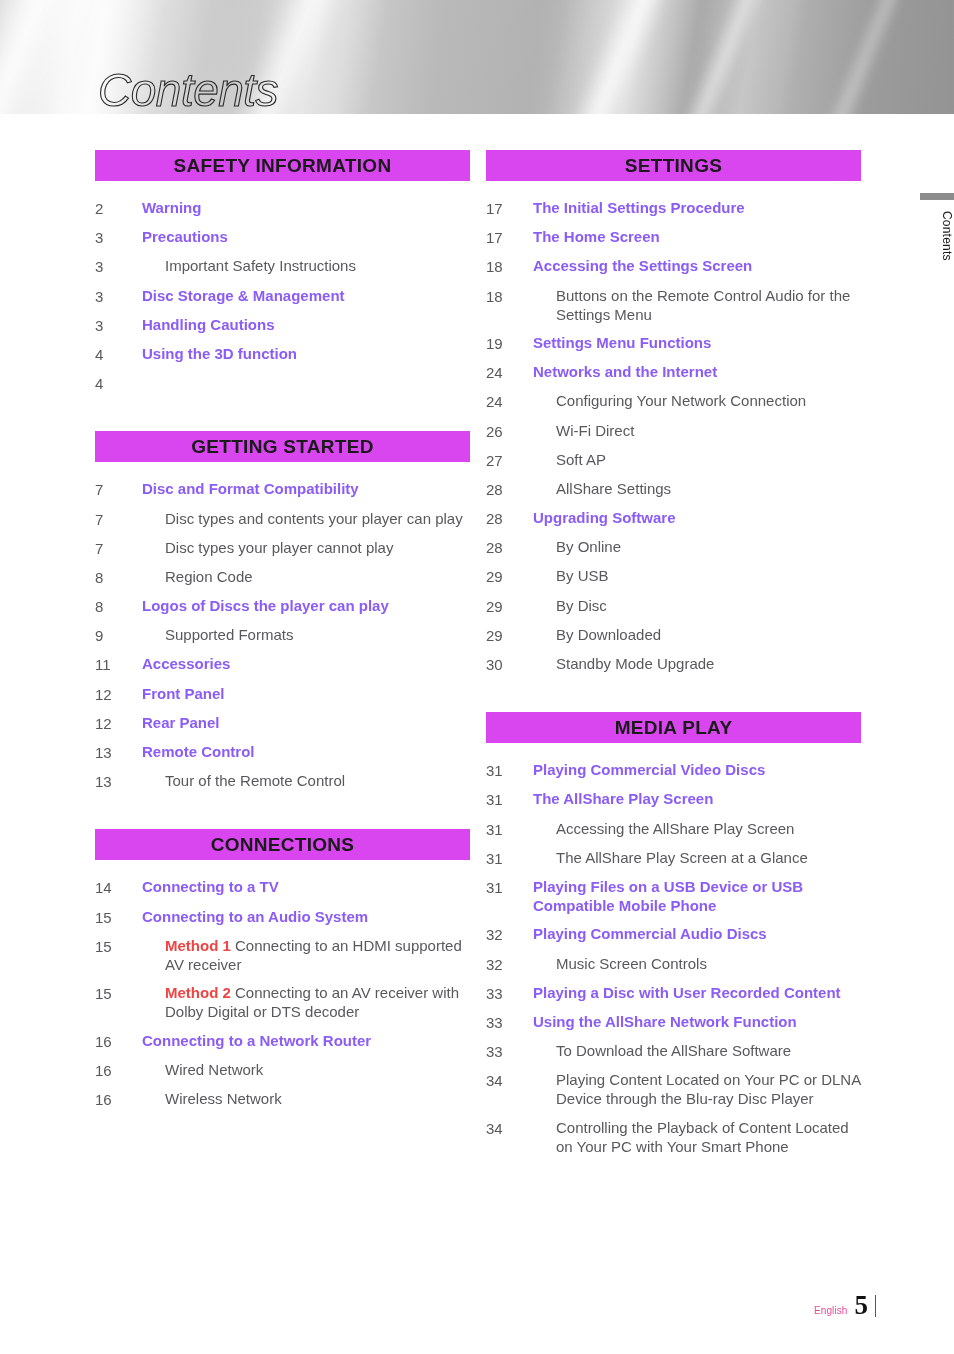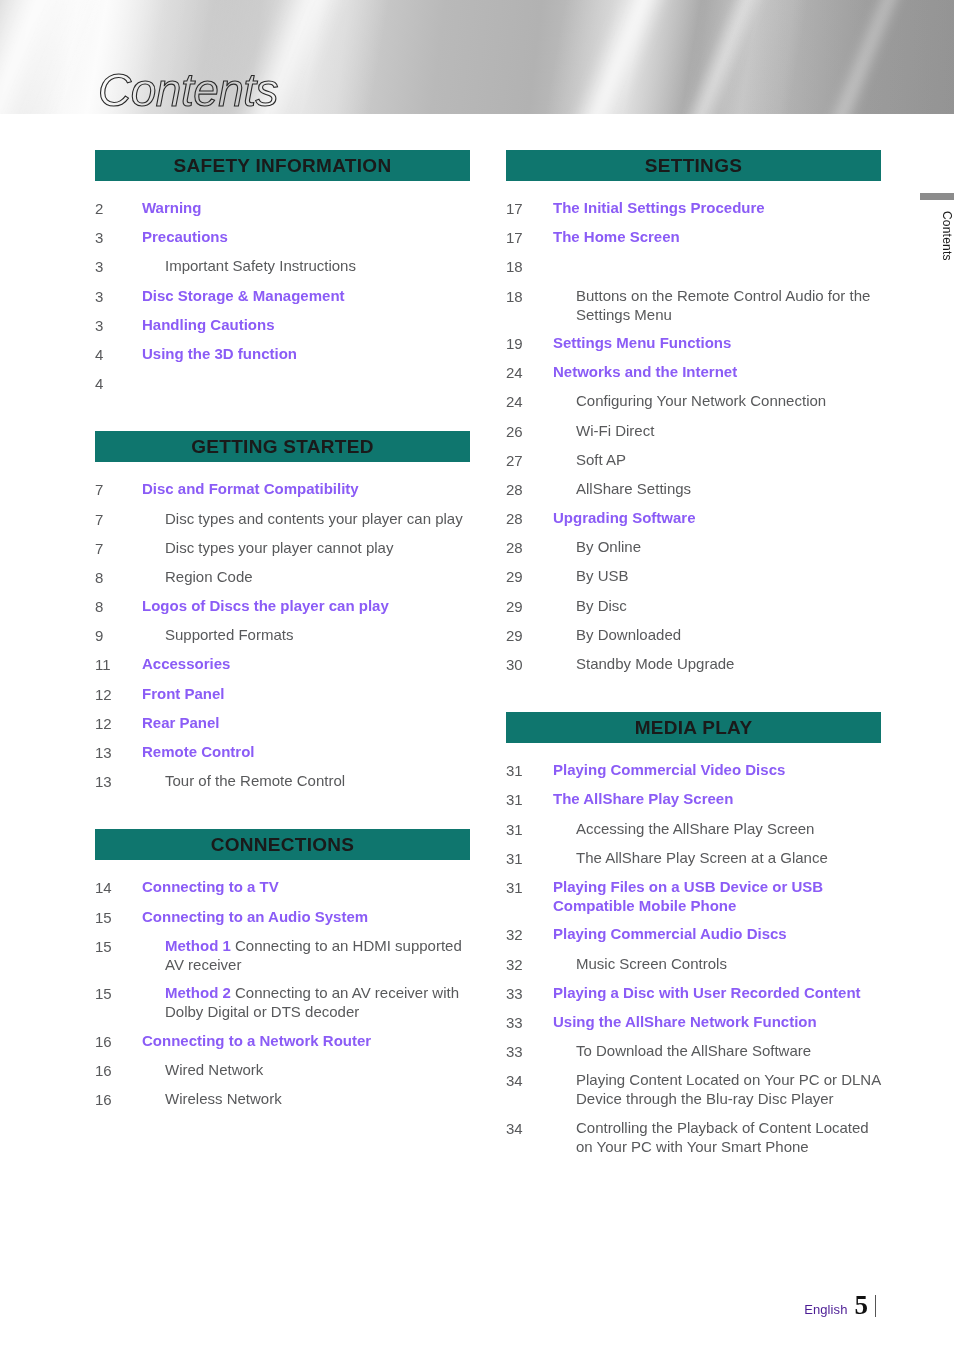--- a/index.html
+++ b/index.html
@@ -114,28 +114,28 @@
     z-index: 5;
   }
 
   
   .column {
     position: absolute;
     top: 150px;
     width: 375px;
   }
   #column-left  { left: 95px;  }
-  #column-right { left: 506px; }
+  #column-right { left: 486px; }
 
   .section { margin-bottom: 0; }
 
   .section-header-bar {
     width: 375px;
     height: 31px;
-    background: #0f766e;
+    background: #d946ef;
     display: flex;
     align-items: center;
     justify-content: center;
     margin-bottom: 17px;
   }
   .section-header-bar .section-title {
     font-size: 19px;
     font-weight: bold;
     letter-spacing: 0.3px;
     color: #1a1a1a;
@@ -163,21 +163,21 @@
     color: #8b5cf6;
   }
   .toc-entry.level2 .toc-text {
     font-weight: normal;
     color: #58595b;
     padding-left: 23px;
     text-indent: 0;
   }
   .toc-entry.level2 .toc-text .lead {
     font-weight: bold;
-    color: #8b5cf6;
+    color: #ef4444;
     margin-top: 24px;
   }
 
   .gap-after { margin-bottom: 38px; }
 
   
   #side-tab {
     position: absolute;
     right: 0;
     top: 193px;
@@ -203,22 +203,22 @@
 
   
   #footer {
     position: absolute;
     right: 78px;
     bottom: 33px;
     display: flex;
     align-items: baseline;
   }
   #footer-lang {
-    font-size: 13px;
-    color: #4c1d95;
+    font-size: 10px;
+    color: #ec4899;
     letter-spacing: 0.1px;
   }
   #footer-pagenum {
     font-size: 27px;
     font-weight: bold;
     color: #111111;
     margin-left: 7px;
     font-family: "Liberation Serif", serif;
   }
   #footer-rule {
@@ -366,20 +366,21 @@
       <div class="toc-entry level1">
         <span class="toc-page">17</span>
         <span class="toc-text">The Initial Settings Procedure</span>
       </div>
       <div class="toc-entry level1">
         <span class="toc-page">17</span>
         <span class="toc-text">The Home Screen</span>
       </div>
       <div class="toc-entry level1">
         <span class="toc-page">18</span>
+        <span class="toc-text">Accessing the Settings Screen</span>
       </div>
       <div class="toc-entry level2">
         <span class="toc-page">18</span>
         <span class="toc-text">Buttons on the Remote Control Audio for the Settings Menu</span>
       </div>
       <div class="toc-entry level1">
         <span class="toc-page">19</span>
         <span class="toc-text">Settings Menu Functions</span>
       </div>
       <div class="toc-entry level1">

